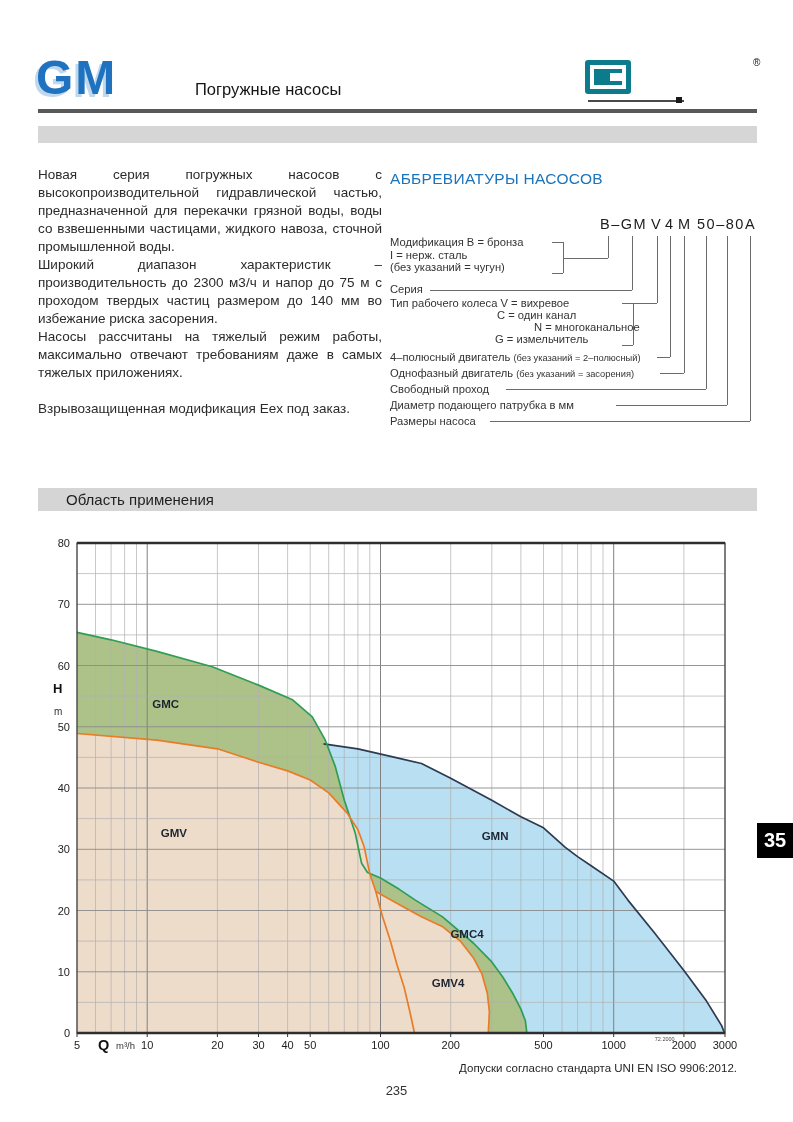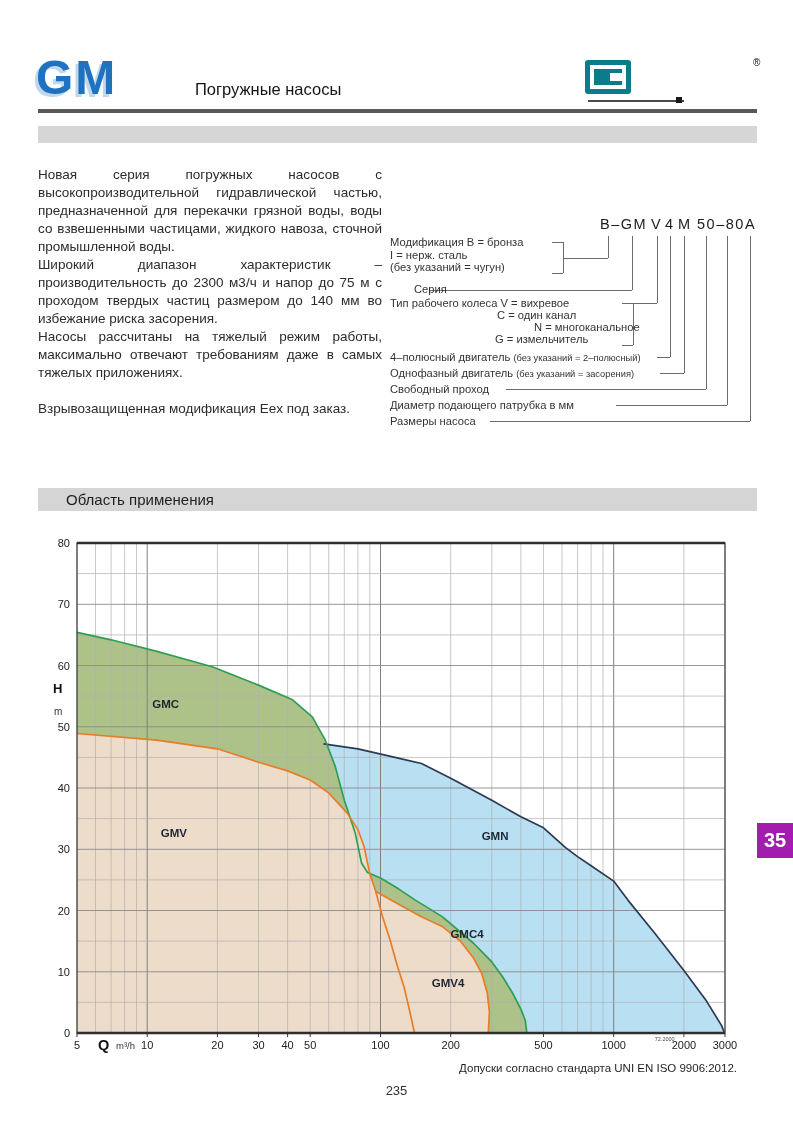--- a/index.html
+++ b/index.html
@@ -34,21 +34,21 @@
   .vline{position:absolute;width:1px;background:#6b6b6b;}
 
   
   #section-bar{left:38px;top:488px;width:719px;height:23px;background:#d5d5d5;}
   #section-bar span{display:block;padding-left:28px;line-height:23px;font-size:15px;color:#1f1f1f;}
 
   
   #chart{left:40px;top:535px;width:730px;height:530px;}
 
   
-  #side-tab{left:757px;top:823px;width:36px;height:35px;background:#a21caf;color:#fff;
+  #side-tab{left:757px;top:823px;width:36px;height:35px;background:#000000;color:#fff;
     font-size:20px;font-weight:bold;text-align:center;line-height:35px;}
 
   
   #tolerance{left:300px;top:1062px;width:437px;text-align:right;font-size:11.5px;color:#1f1f1f;}
   #page-num{left:0;top:1083px;width:793px;text-align:center;font-size:13px;color:#333;}
 </style>
 </head>
 <body>
 
 <div id="page">
@@ -69,20 +69,21 @@
   <div class="abs" id="dark-rule"></div>
   <div class="abs" id="gray-bar"></div>
 
   <div class="abs" id="intro">
     <p>Новая серия погружных насосов с высокопроизводительной гидравлической частью, предназначенной для перекачки грязной воды, воды со взвешенными частицами, жидкого навоза, сточной промышленной воды.</p>
     <p>Широкий диапазон характеристик – производительность до 2300 м3/ч и напор до 75 м с проходом твердых частиц размером до 140 мм во избежание риска засорения.</p>
     <p>Насосы рассчитаны на тяжелый режим работы, максимально отвечают требованиям даже в самых тяжелых приложениях.</p>
     <p class="gap">Взрывозащищенная модификация Eex под заказ.</p>
   </div>
 
+  <div class="abs" id="abbr-title">АББРЕВИАТУРЫ НАСОСОВ</div>
 
   <span class="code-part" style="left:600px;">B–GM</span>
   <span class="code-part" style="left:651px;">V</span>
   <span class="code-part" style="left:665px;">4</span>
   <span class="code-part" style="left:678px;">M</span>
   <span class="code-part" style="left:697px;">50–80</span>
   <span class="code-part" style="left:745px;">A</span>
 
   <div class="vline" style="left:608px;top:236px;height:22px;"></div>
   <div class="vline" style="left:632px;top:236px;height:54px;"></div>
@@ -107,21 +108,21 @@
 
   <div class="hline" style="left:657px;top:357px;width:13px;"></div>
   <div class="hline" style="left:660px;top:373px;width:24px;"></div>
   <div class="hline" style="left:506px;top:389px;width:200px;"></div>
   <div class="hline" style="left:616px;top:405px;width:111px;"></div>
   <div class="hline" style="left:490px;top:421px;width:260px;"></div>
 
   <div class="abbr-label" style="left:390px;top:236px;">Модификация B = бронза</div>
   <div class="abbr-label" style="left:390px;top:249px;">I = нерж. сталь</div>
   <div class="abbr-label" style="left:390px;top:261px;">(без указаний = чугун)</div>
-  <div class="abbr-label" style="left:390px;top:283px;margin-left:24px;">Серия</div>
+  <div class="abbr-label" style="left:390px;top:283px;">Серия</div>
   <div class="abbr-label" style="left:390px;top:297px;">Тип рабочего колеса V = вихревое</div>
   <div class="abbr-label" style="left:497px;top:309px;">C = один канал</div>
   <div class="abbr-label" style="left:495px;top:321px;padding-left:39px;">N = многоканальное</div>
   <div class="abbr-label" style="left:495px;top:333px;">G = измельчитель</div>
   <div class="abbr-label" style="left:390px;top:351px;"><span>4–полюсный двигатель</span> <span class="small">(без указаний = 2–полюсный)</span></div>
   <div class="abbr-label" style="left:390px;top:367px;"><span>Однофазный двигатель</span> <span class="small">(без указаний = засорения)</span></div>
   <div class="abbr-label" style="left:390px;top:383px;">Свободный проход</div>
   <div class="abbr-label" style="left:390px;top:399px;">Диаметр подающего патрубка в мм</div>
   <div class="abbr-label" style="left:390px;top:415px;">Размеры насоса</div>
 

